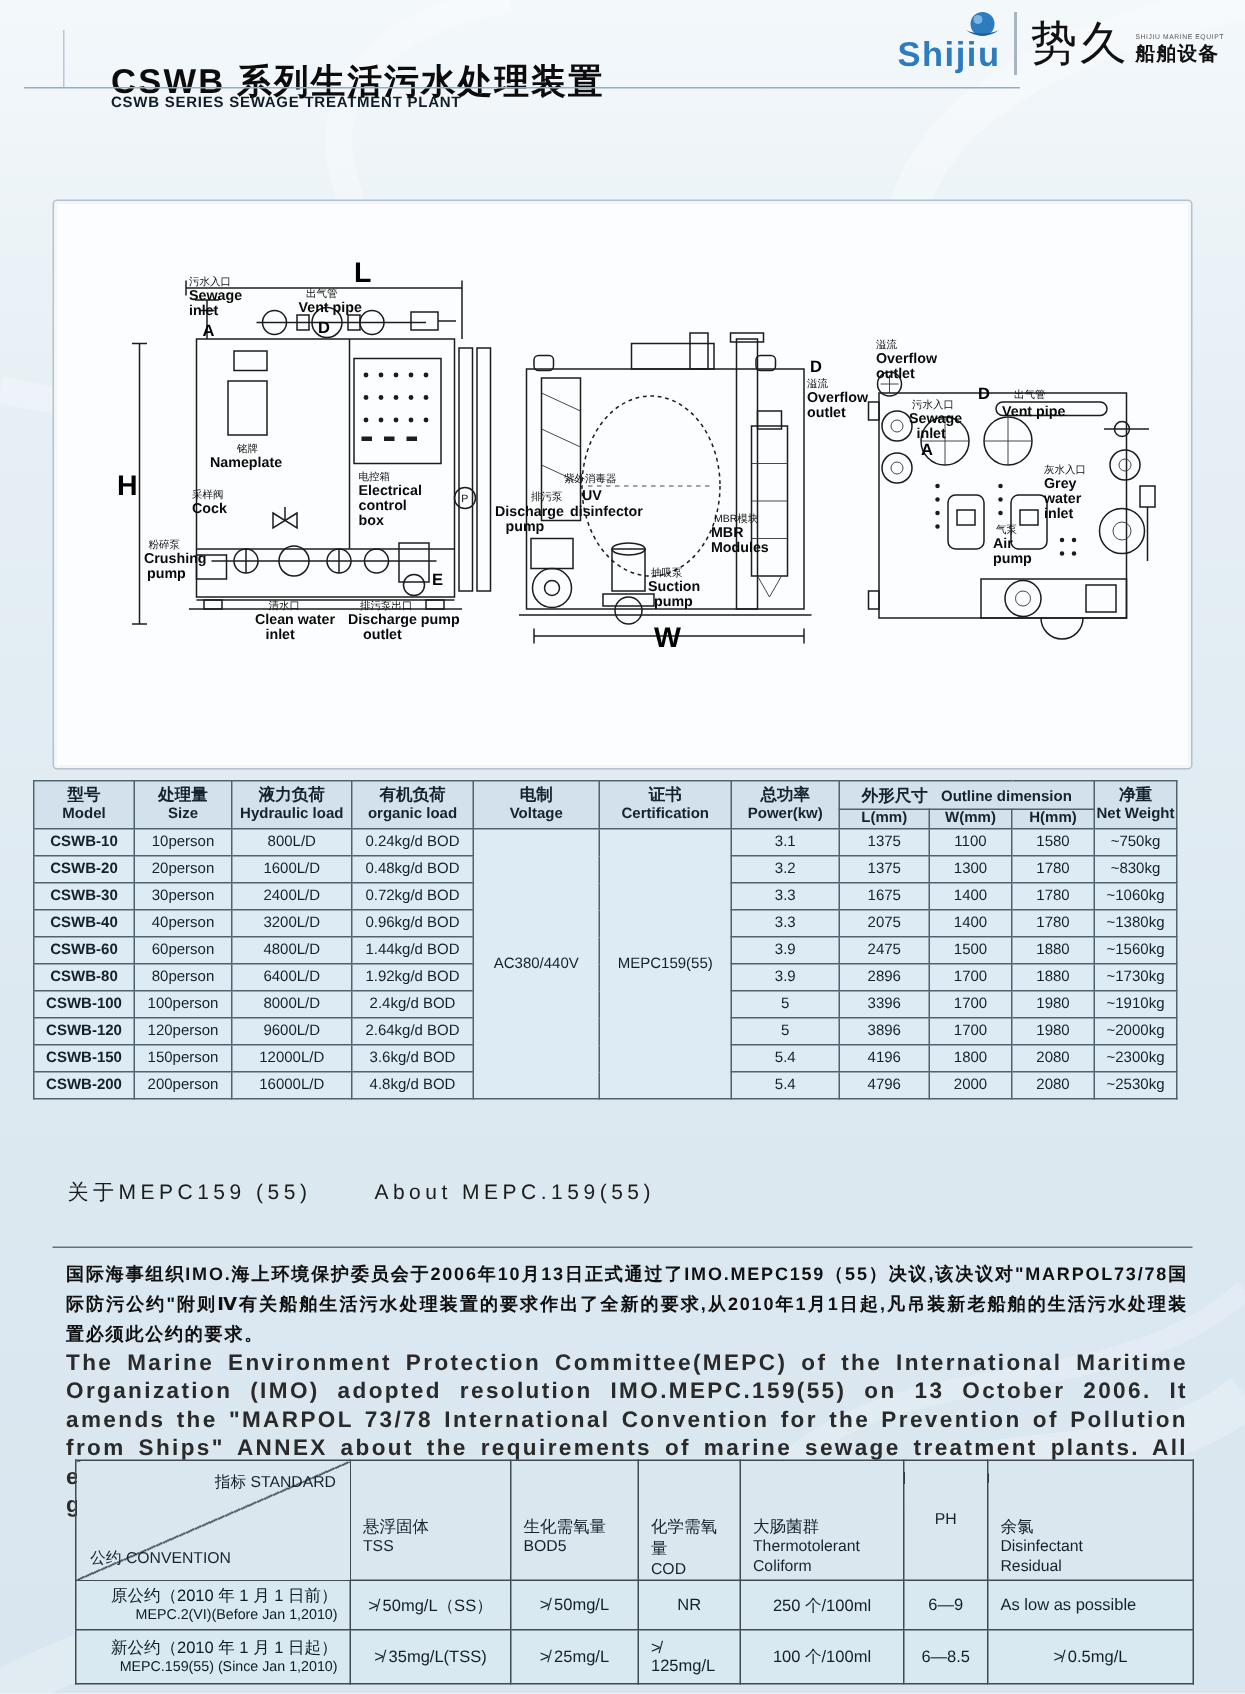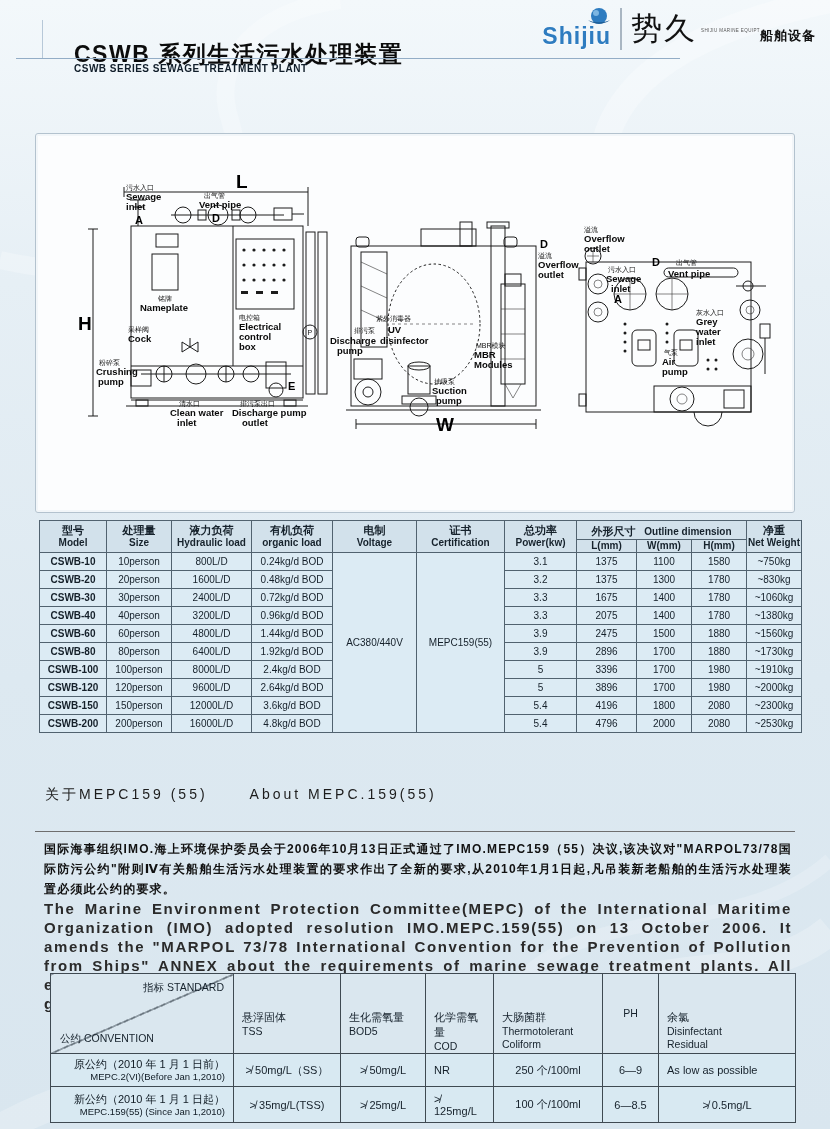--- a/index.html
+++ b/index.html
@@ -14,35 +14,35 @@
   .title-line{position:absolute;left:16px;top:58px;width:664px;height:1px;background:#93adc6;}
   .title-en{position:absolute;left:74px;top:63px;font-size:10px;font-weight:bold;color:#101d29;letter-spacing:.5px;white-space:nowrap;}
   .logo{position:absolute;right:14px;top:8px;display:flex;align-items:center;gap:9px;}
   .logo-left{position:relative;padding-top:14px;}
   .logo-drop{position:absolute;left:44px;top:-2px;}
   .logo-shijiu{font-size:23px;font-weight:bold;color:#2e7cc0;letter-spacing:1px;
                text-shadow:0 1px 1px rgba(255,255,255,.8);}
   .logo-div{width:2px;height:42px;background:#a9b6c2;}
   .logo-right{display:flex;align-items:flex-end;gap:4px;}
   .logo-zh{font-size:31px;font-weight:normal;color:#111;line-height:30px;letter-spacing:2px;}
-  .logo-stack{display:flex;flex-direction:row;line-height:1;padding-bottom:2px;}
+  .logo-stack{display:flex;flex-direction:column;line-height:1;padding-bottom:2px;}
   .logo-tag{font-size:4.5px;color:#555;letter-spacing:.4px;margin-bottom:2px;white-space:nowrap;}
   .logo-sub{font-size:13px;font-weight:bold;color:#111;letter-spacing:1px;white-space:nowrap;}
   
   .panel{position:absolute;left:35px;top:133px;width:758px;height:378px;background:#fcfdfe;
          border:1px solid #b3c2ce;border-radius:3px;box-shadow:inset 0 0 0 2px #f2f6f9;}
   .panel svg{display:block;}
   .dwg{stroke:#1c1c1c;fill:none;stroke-width:1;}
   .dwg-thin{stroke:#333;fill:none;stroke-width:.6;}
   .zh-lbl{font-size:7px;fill:#111;}
   .en-lbl{font-size:9.5px;font-weight:bold;fill:#0a0a0a;}
   .dim-lbl{font-size:19px;font-weight:bold;fill:#000;}
   .pt-lbl{font-size:11px;font-weight:bold;fill:#000;}
   
-  .spec{position:absolute;left:39px;top:520px;border-collapse:collapse;table-layout:fixed;}
+  .spec{position:absolute;left:22px;top:520px;border-collapse:collapse;table-layout:fixed;}
   .spec th,.spec td{border:1px solid #51626f;text-align:center;padding:0;overflow:hidden;}
   .spec thead th{background:#d2e1eb;font-weight:bold;}
   .spec .hz{font-size:11px;color:#16222c;line-height:13px;}
   .spec .he{font-size:10px;color:#16222c;line-height:12px;font-weight:bold;}
   .spec tbody td{background:#dcebf4;height:17px;font-size:10px;color:#15202a;}
   .spec tbody td.mdl{font-weight:bold;}
   
   .mepc-head{position:absolute;left:45px;top:786px;display:flex;gap:42px;
              font-size:14px;color:#1c1c1c;letter-spacing:3px;white-space:nowrap;}
   .mepc-line{position:absolute;left:35px;top:831px;width:760px;height:1px;background:#6e6e6e;}
@@ -572,21 +572,21 @@
     </tr>
   </thead>
   <tbody>
     <tr style="height:31px;">
       <td class="rowname">
         <div class="rn-zh">原公约（2010 年 1 月 1 日前）</div>
         <div class="rn-en">MEPC.2(VI)(Before Jan 1,2010)</div>
       </td>
       <td>≯ 50mg/L（SS）</td>
       <td>≯ 50mg/L</td>
-      <td style="text-align:left">NR</td>
+      <td style="text-align:center">NR</td>
       <td>250 个/100ml</td>
       <td>6—9</td>
       <td style="text-align:left">As low as possible</td>
     </tr>
     <tr style="height:36px;">
       <td class="rowname">
         <div class="rn-zh">新公约（2010 年 1 月 1 日起）</div>
         <div class="rn-en">MEPC.159(55) (Since Jan 1,2010)</div>
       </td>
       <td>≯ 35mg/L(TSS)</td>

